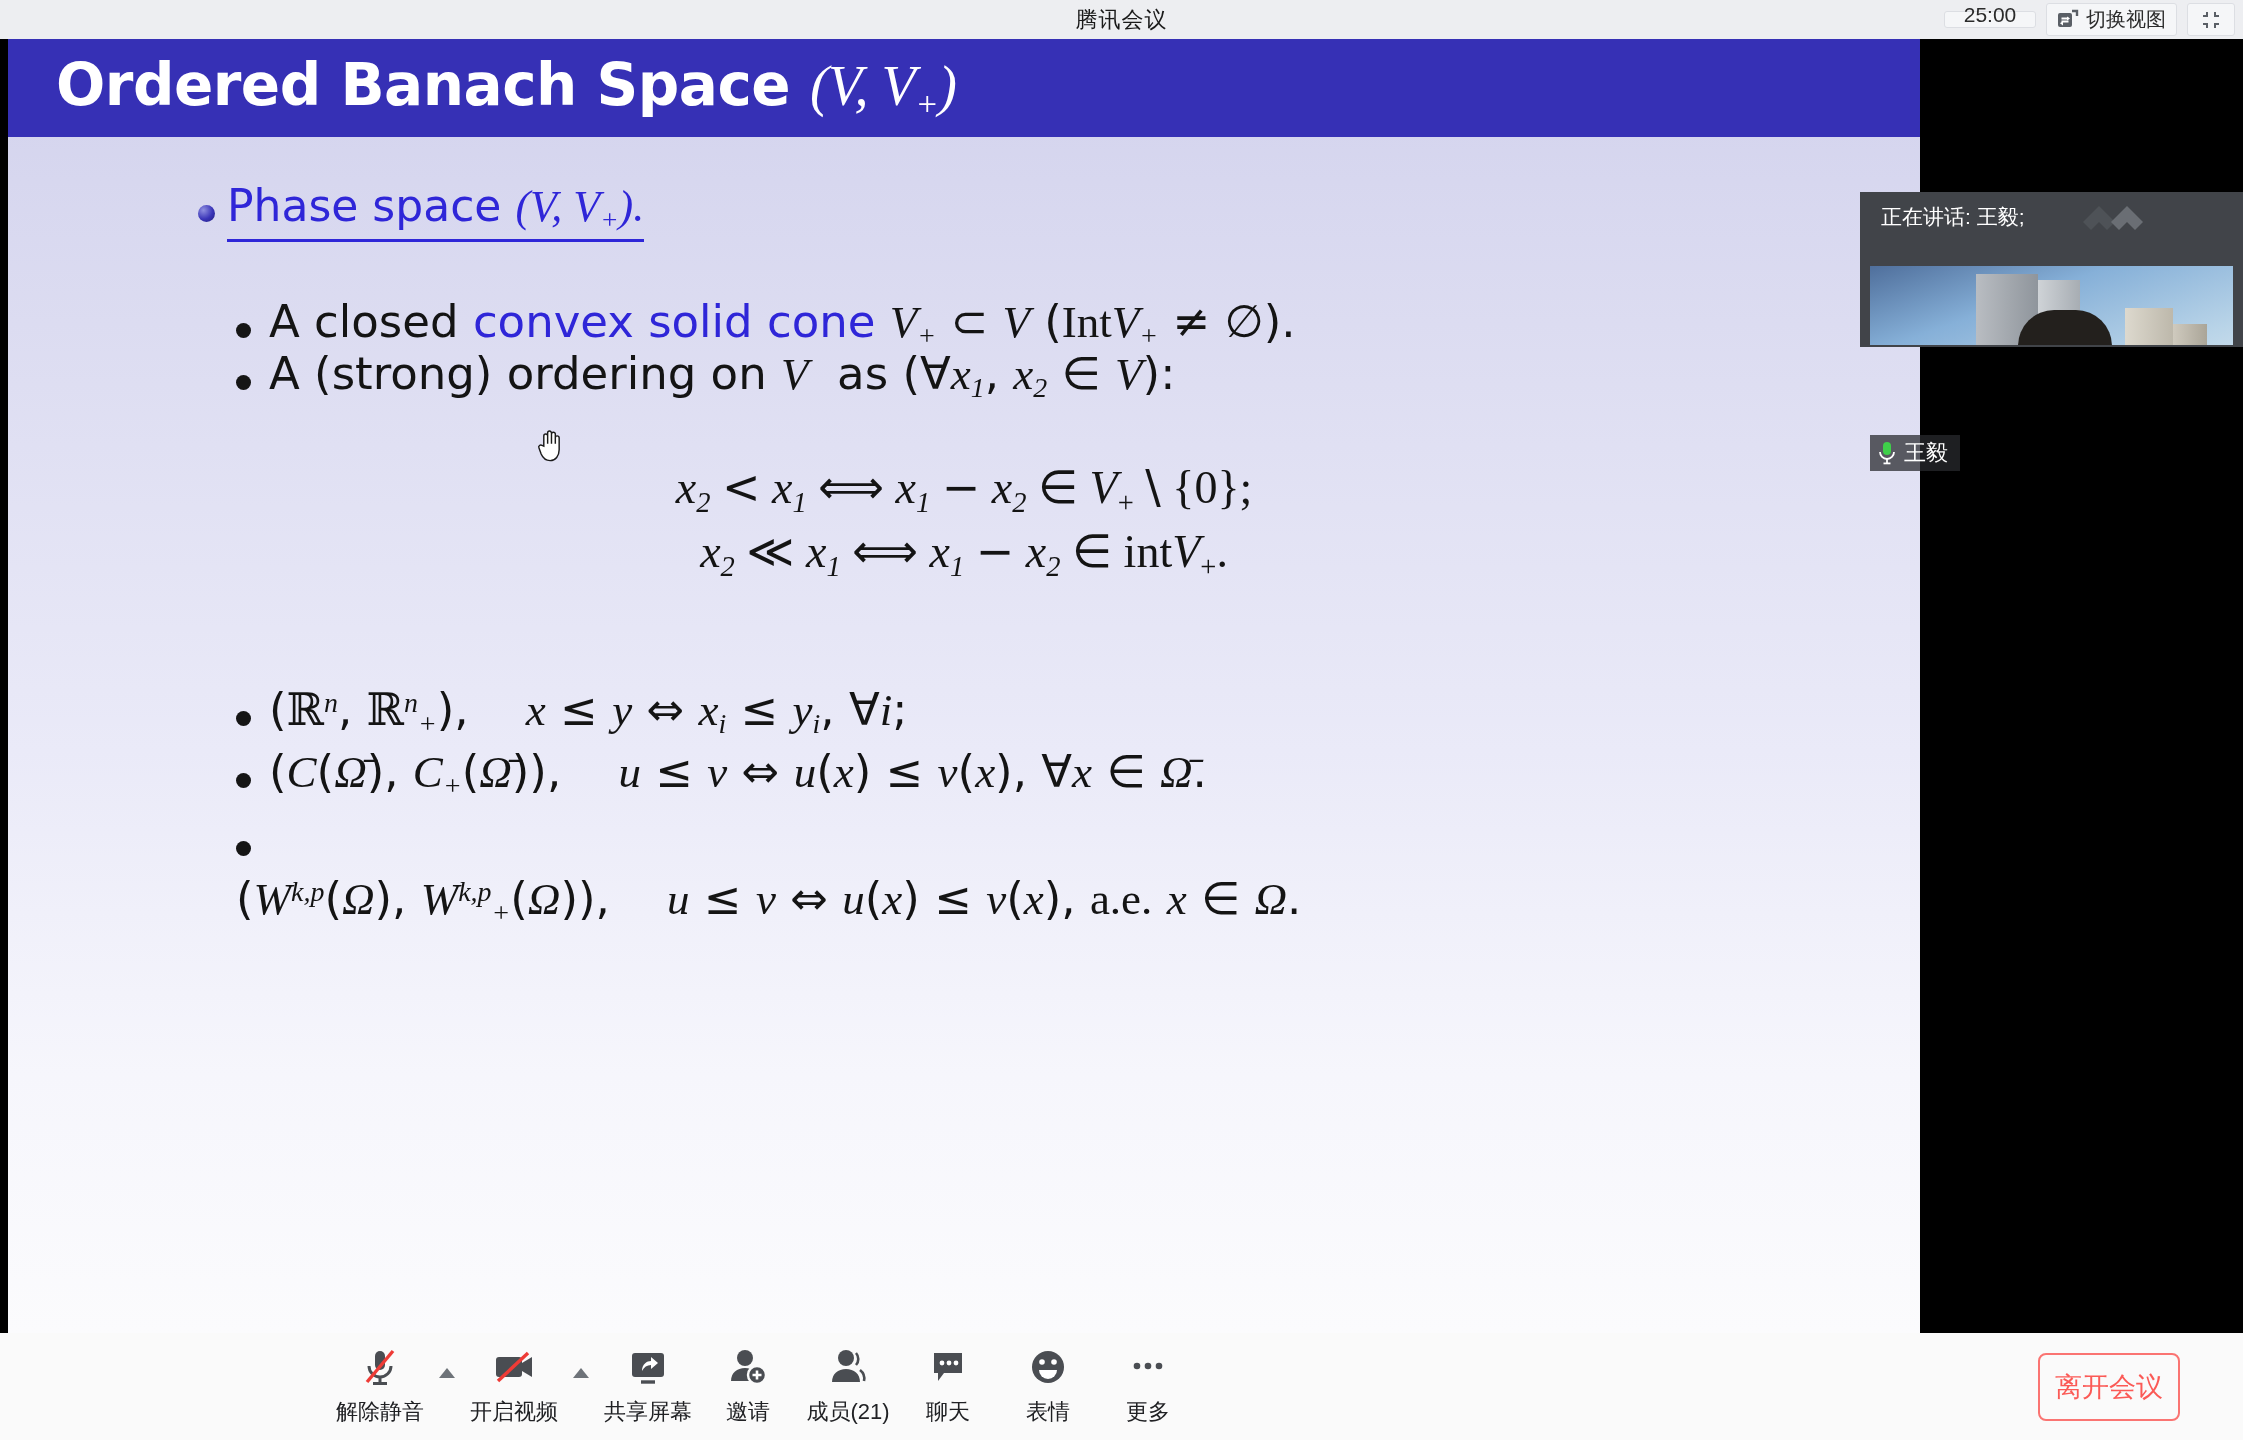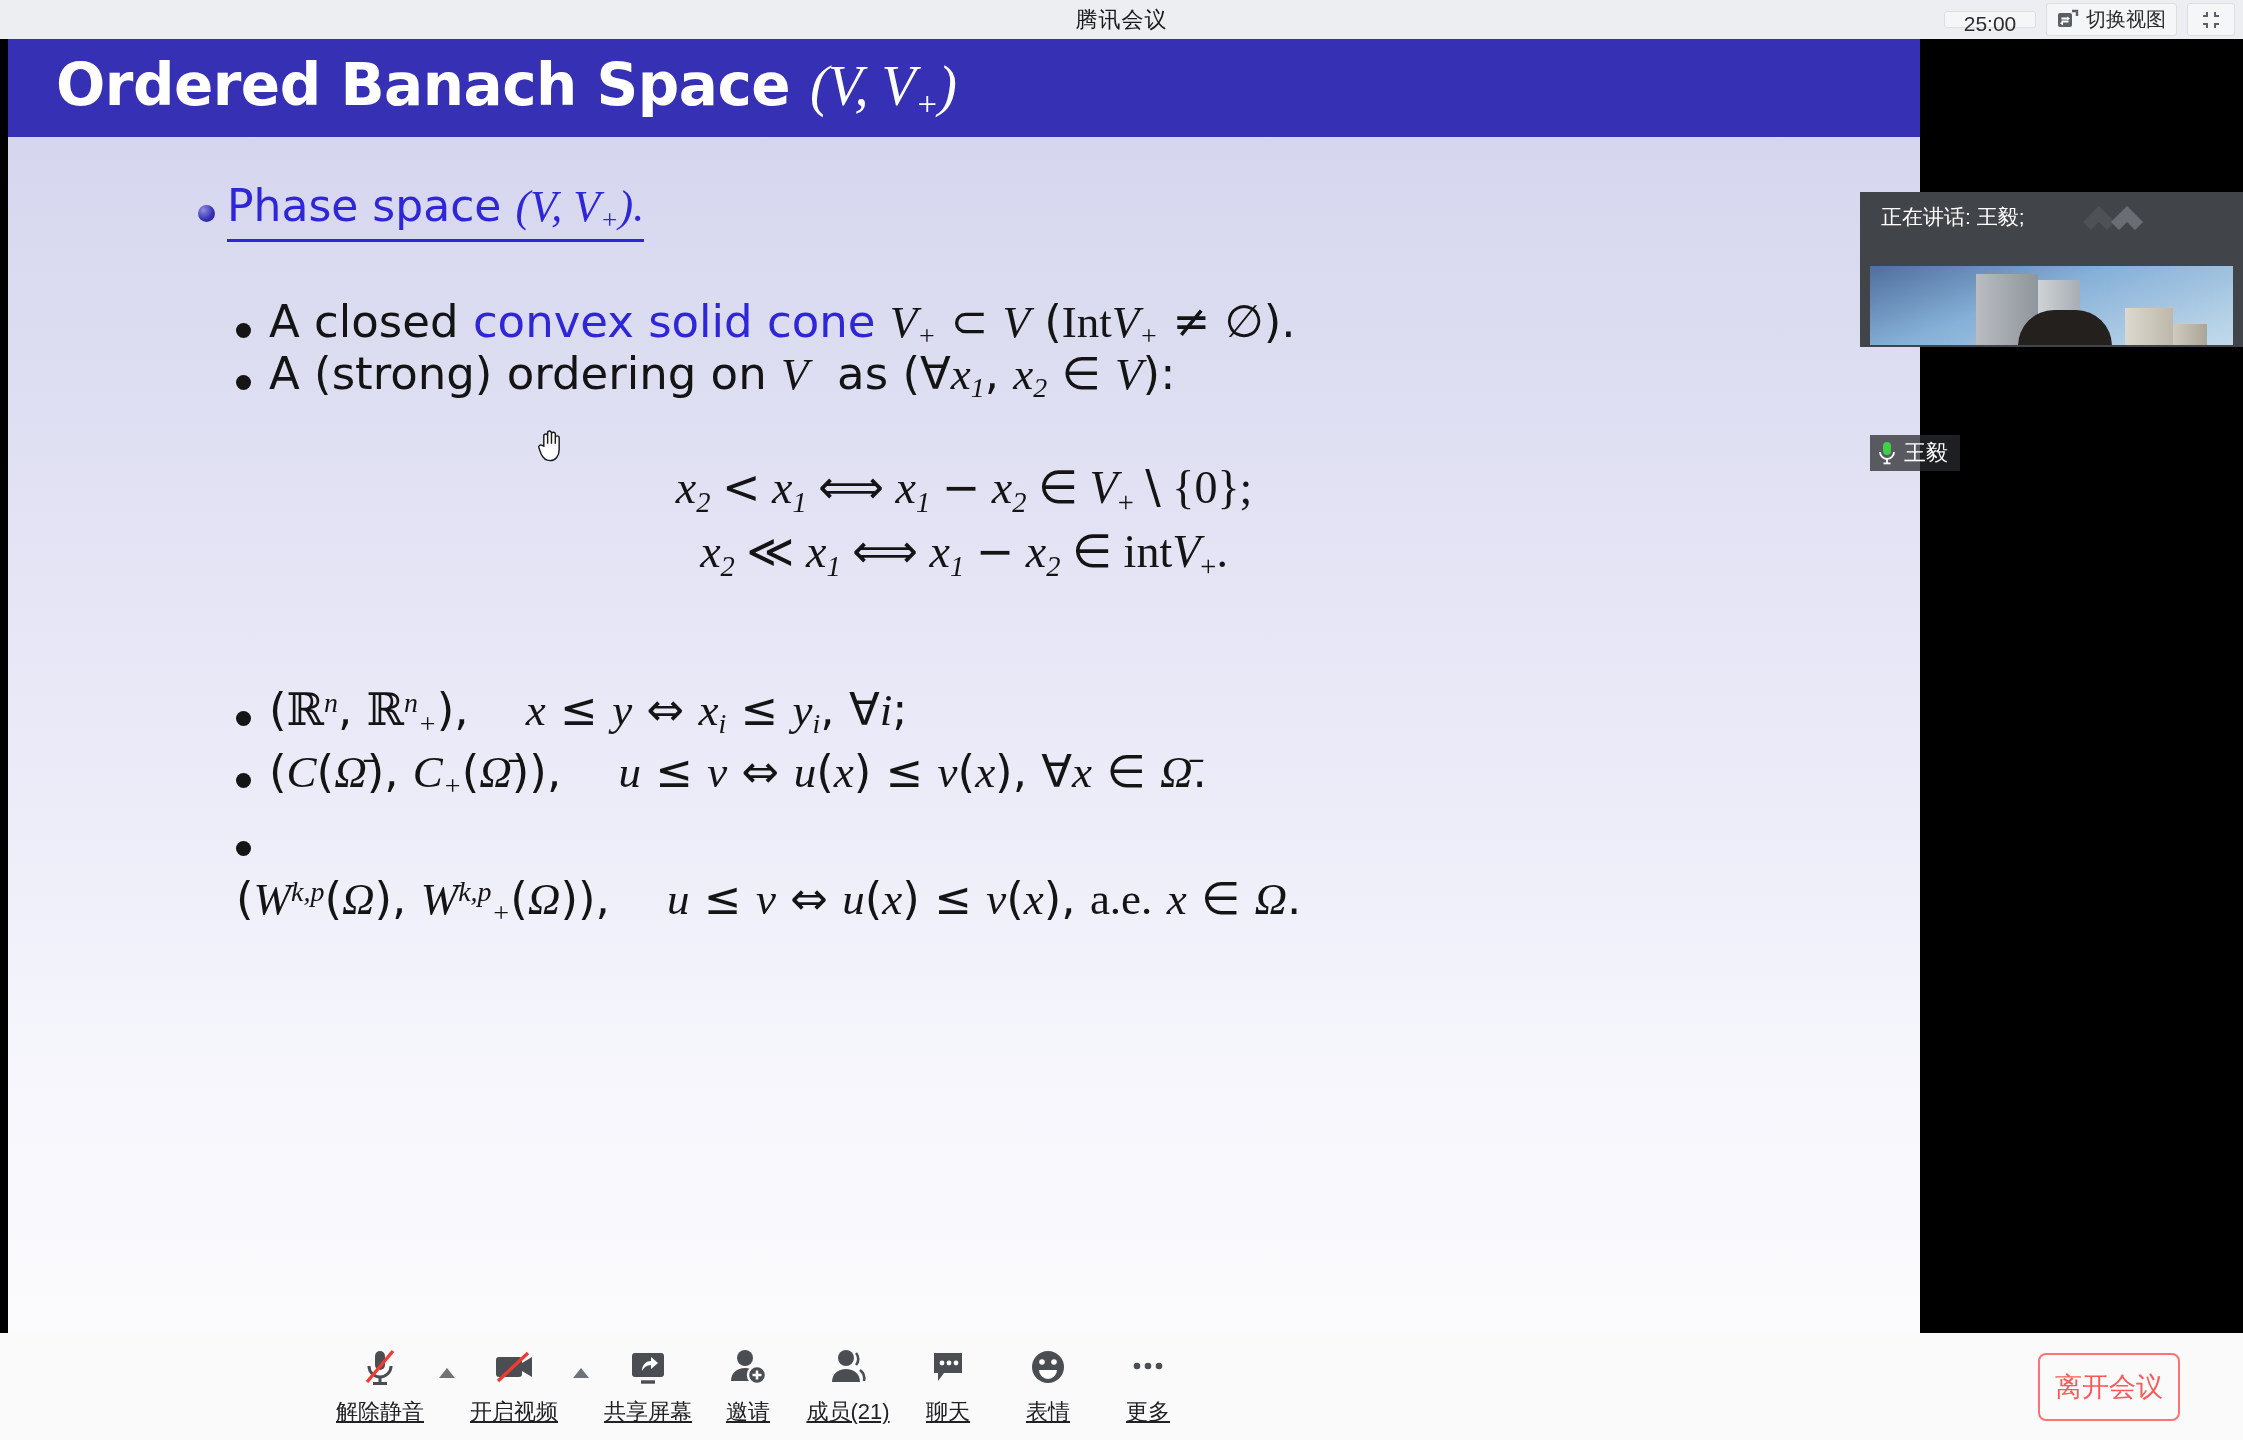--- a/index.html
+++ b/index.html
@@ -21,21 +21,21 @@
     font-size: 22px; color: #1a1a1a; letter-spacing: 1px;
     font-family: "Liberation Sans", "DejaVu Sans", sans-serif;
   }
   .titlebar-right {
     position: absolute; right: 8px; top: 0; height: 39px;
     display: flex; align-items: center; gap: 10px;
   }
   .timer-box {
     height: 17px; min-width: 92px; padding: 0 12px;
     background: #f5f6f8; border: 1px solid #dcdee3; border-radius: 3px;
-    display: flex; align-items: flex-start; justify-content: center;
+    display: flex; align-items: flex-end; justify-content: center;
     font-size: 21px; color: #2b2b2b;
   }
   .switch-view-box {
     height: 33px; padding: 0 10px;
     background: #f5f6f8; border: 1px solid #dcdee3; border-radius: 3px;
     display: flex; align-items: center; gap: 7px;
     font-size: 20px; color: #2b2b2b;
   }
   .switch-view-icon { width: 22px; height: 22px; display:block; }
   .exit-fs-box {
@@ -156,21 +156,21 @@
   .tool-items {
     position: absolute; left: 330px; top: 6px;
     display: flex; align-items: flex-start;
   }
   .tool {
     display: flex; flex-direction: column; align-items: center;
     width: 100px; cursor: pointer;
   }
   .tool-icon { height: 56px; display: flex; align-items: center; justify-content: center; }
   .tool-icon svg { display:block; }
-  .tool-label { font-size: 22px; color: #202124; margin-top: 2px; white-space: nowrap; text-decoration: underline; }
+  .tool-label { font-size: 22px; color: #202124; margin-top: 2px; white-space: nowrap; }
   .caret {
     width: 34px; height: 56px; display:flex; align-items:center; justify-content:center;
     align-self: flex-start; margin-top: 6px;
   }
   .caret svg { display:block; }
   .leave-btn {
     position: absolute; right: 63px; top: 20px;
     width: 142px; height: 68px;
     border: 2px solid #fa7472; border-radius: 8px;
     background: #fafafa; color: #fb5a56; font-size: 27px;

